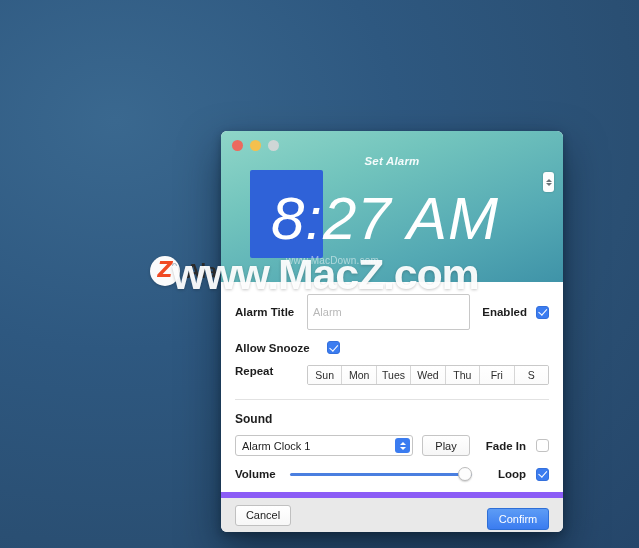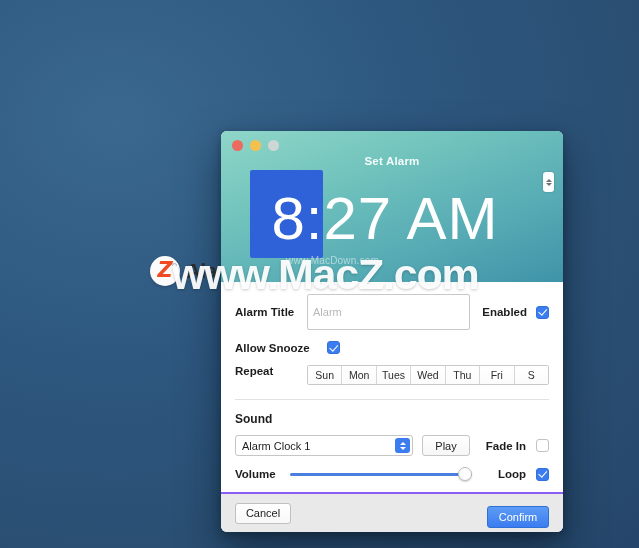--- a/index.html
+++ b/index.html
@@ -157,20 +157,21 @@
     overflow: hidden;
     box-shadow: 0 18px 40px rgba(4, 16, 30, 0.5), 0 3px 8px rgba(4, 16, 30, 0.35);
     z-index: 30;
     background: #fff;
   }
 
   #dialog-header {
     height: 151px;
     background: linear-gradient(160deg, #8fd6c8 0%, #72c4bd 32%, #55aab4 70%, #3f93a8 100%);
     position: relative;
+    font-style: italic;
   }
   .d-lights {
     display: flex;
     gap: 7px;
     padding: 9px 0 0 11px;
   }
   .d-light { width: 11px; height: 11px; border-radius: 50%; }
   #dlg-close { background: #ec6a5e; }
   #dlg-min   { background: #f4c04e; }
   #dlg-zoom  { background: #cfd6d6; }
@@ -420,21 +421,21 @@
     width: 14px; height: 14px;
     border-radius: 50%;
     background: #fdfdfd;
     border: 1px solid #bcbcbc;
     box-shadow: 0 1px 1.5px rgba(0,0,0,.18);
   }
 
   
   #dialog-footer {
     background: #e9e9e9;
-    border-top: 2px solid #8b5cf6;
+    border-top: 6px solid #8b5cf6;
     height: 40px;
     display: flex;
     align-items: center;
     justify-content: space-between;
     padding: 0 14px;
   }
   #cancel-button {
     width: 56px; height: 21px;
     border: 1px solid #c0c0c0;
     border-radius: 3px;

